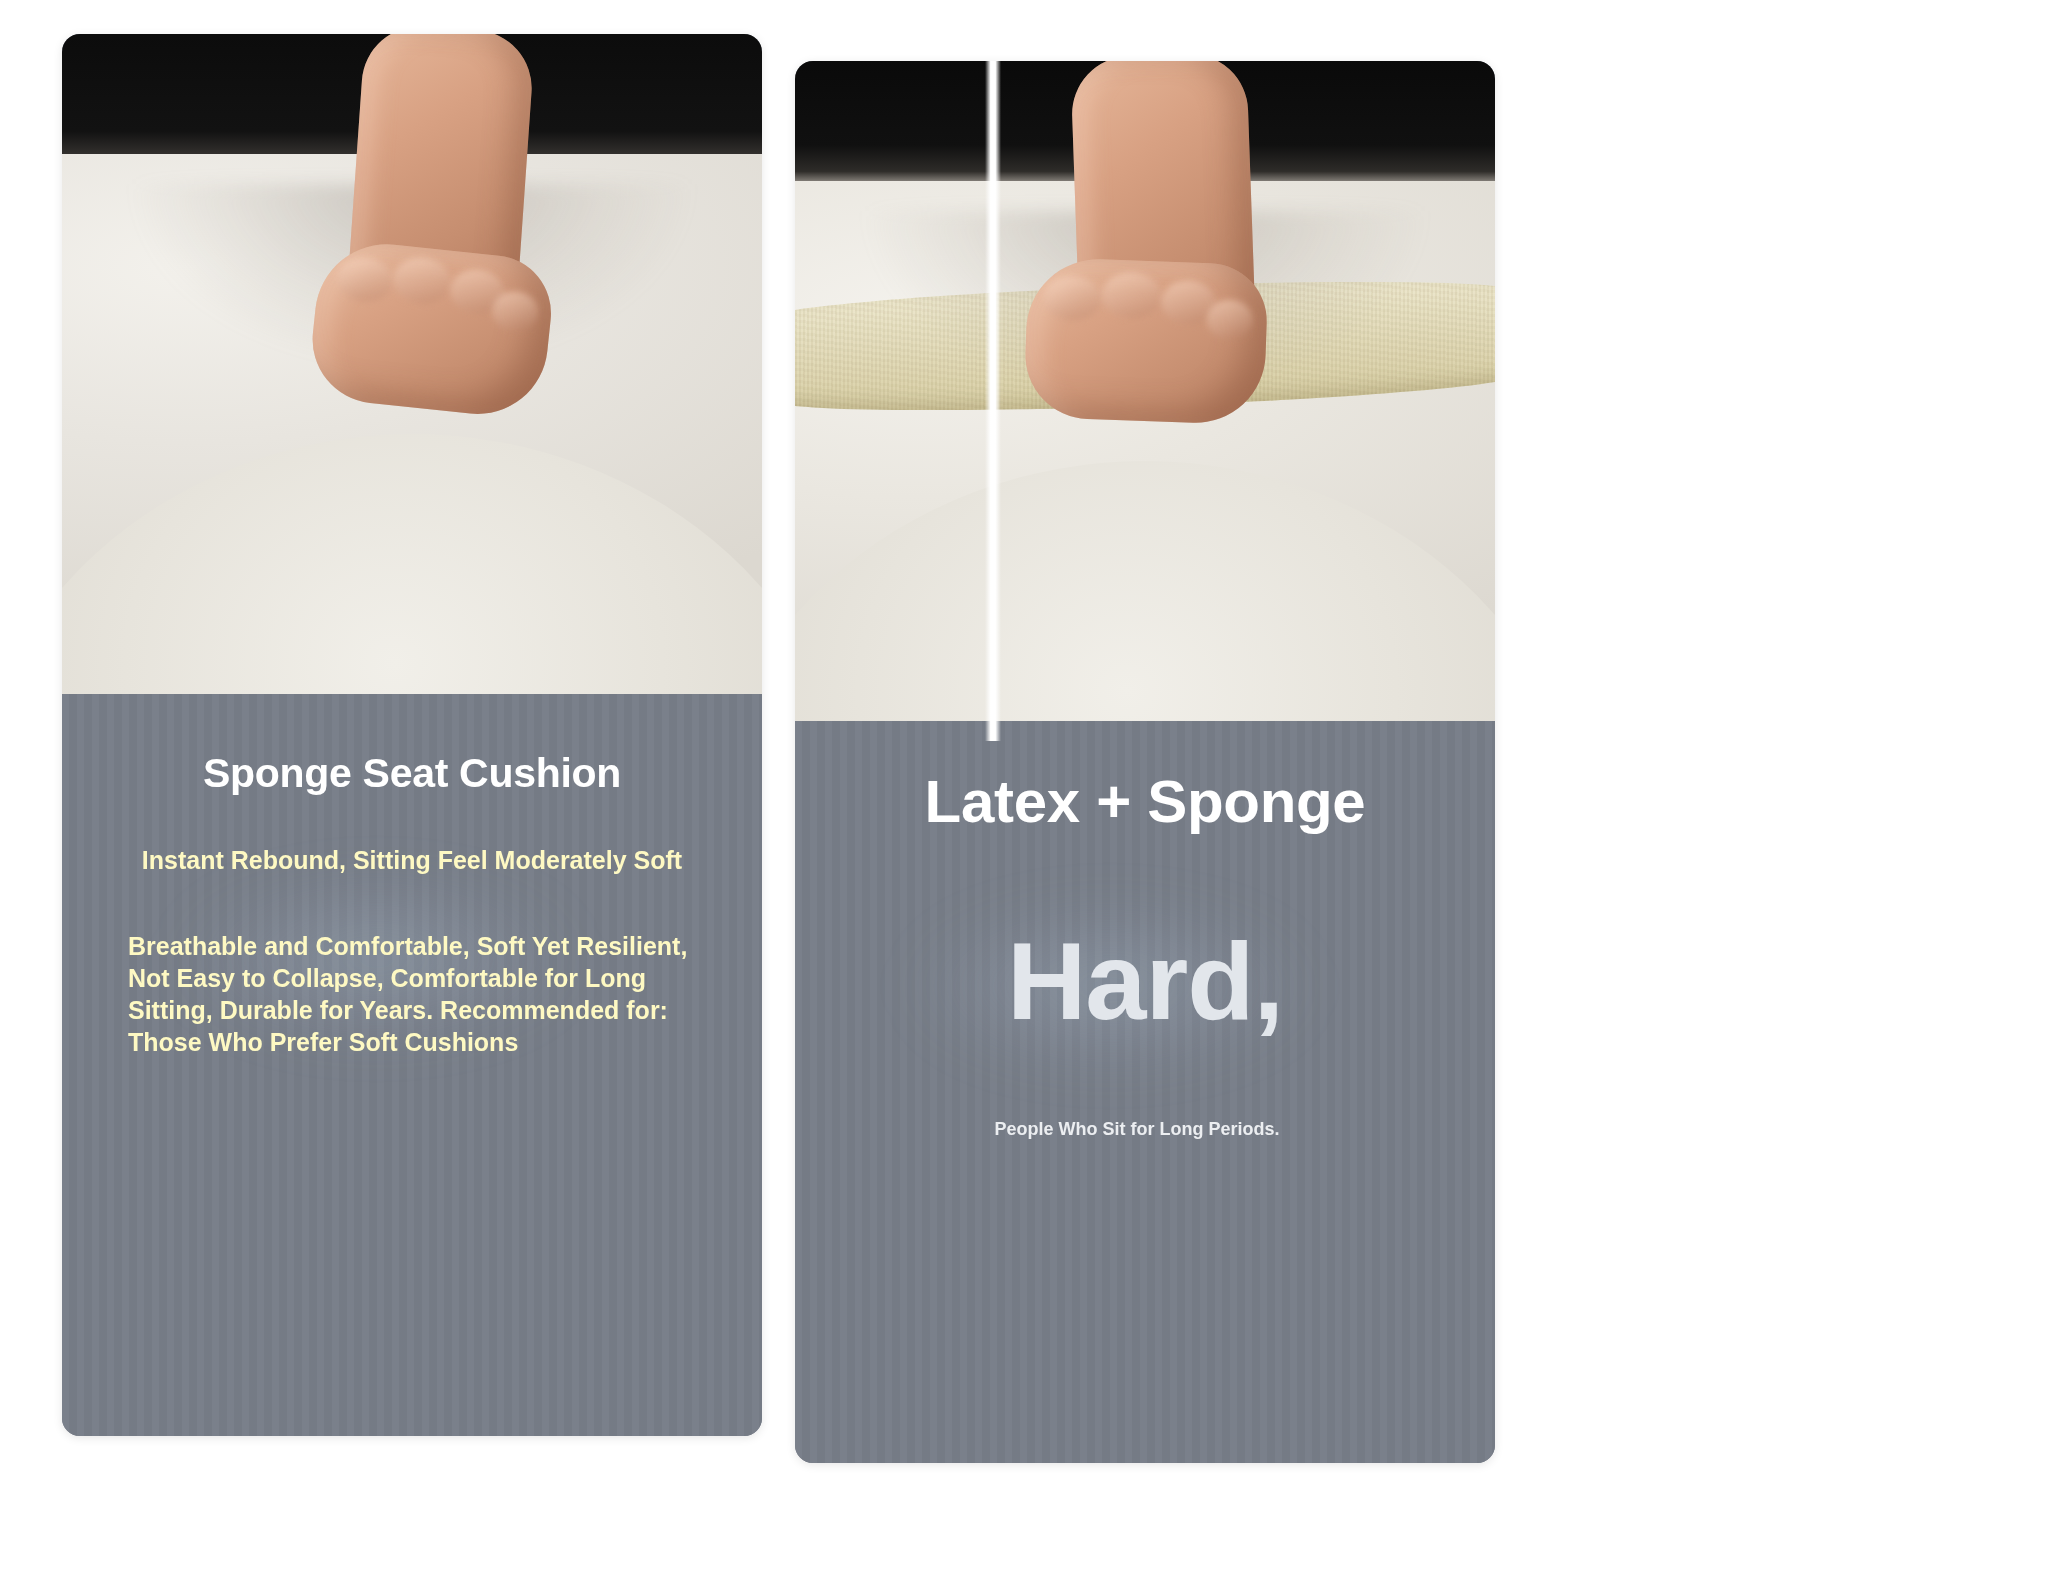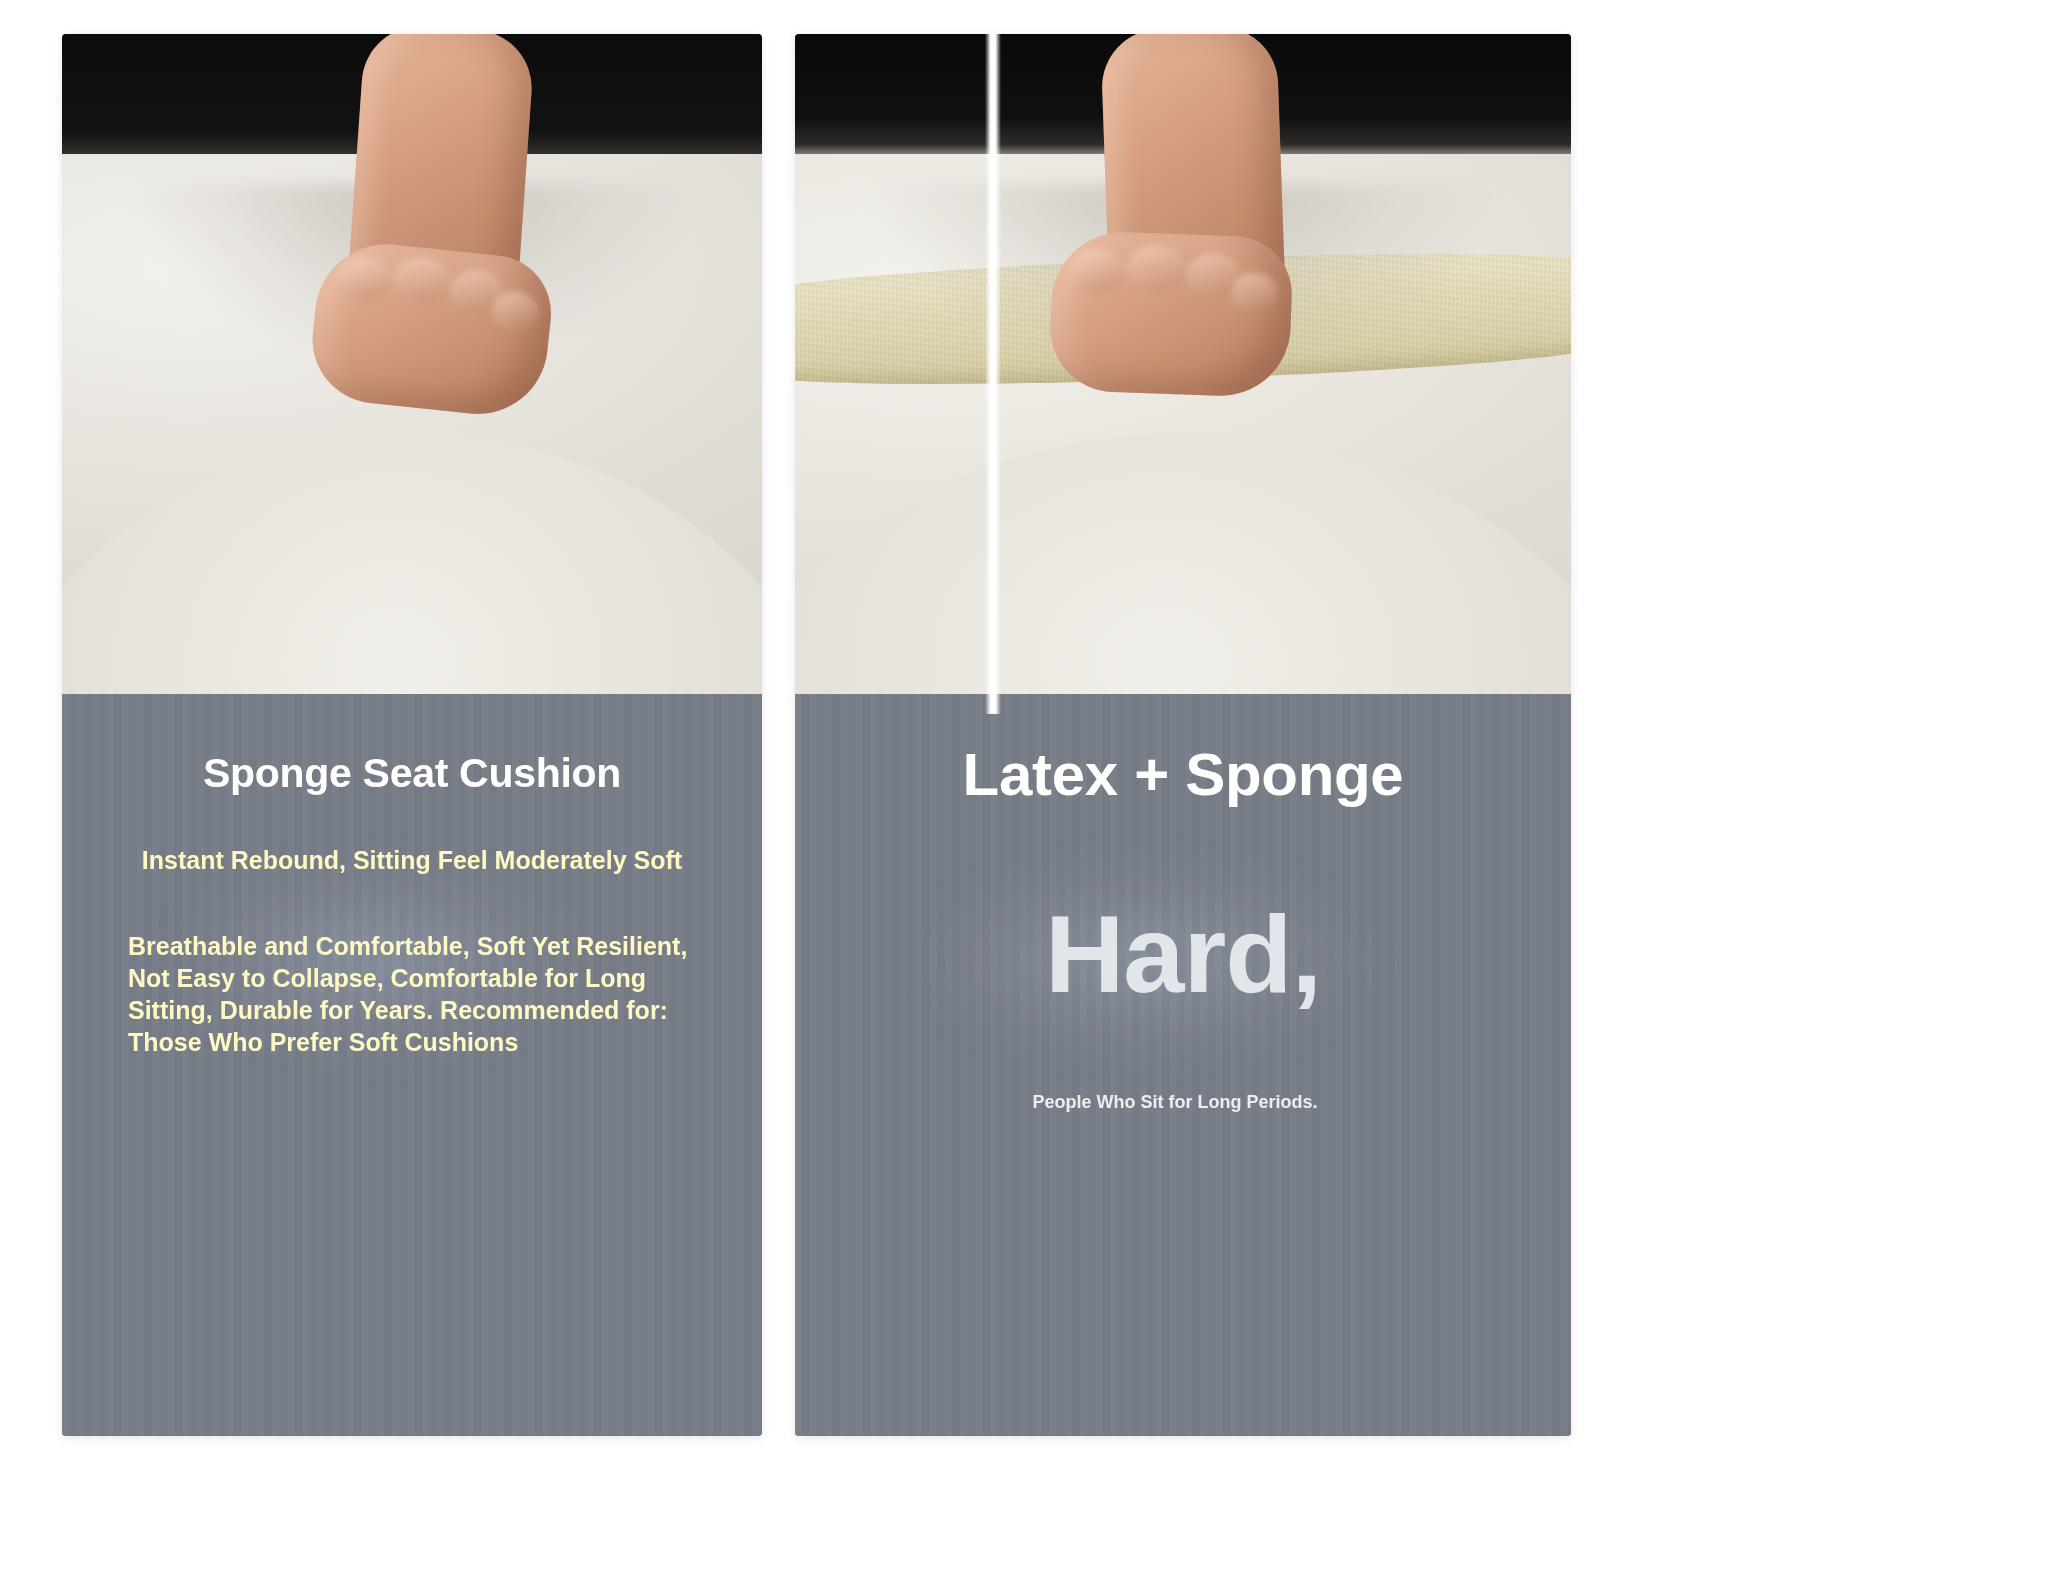--- a/index.html
+++ b/index.html
@@ -18,27 +18,27 @@
     position: relative;
     width: 2048px;
     height: 1572px;
     background: #ffffff;
   }
 
   
   .card {
     position: absolute;
     top: 34px;
-    border-radius: 4px;
+    border-radius: 18px;
     overflow: hidden;
     background: #777d88;
     box-shadow: 0 2px 10px rgba(0,0,0,0.10);
   }
   .card-left  { left: 62px;  width: 700px; height: 1402px; }
-  .card-right { left: 795px; width: 776px; height: 1402px; }
+  .card-right { left: 795px; width: 700px; height: 1402px; margin-top: 27px; }
 
   
   .photo {
     position: absolute;
     left: 0; top: 0;
     width: 100%;
     height: 680px;
     overflow: hidden;
   }
   

